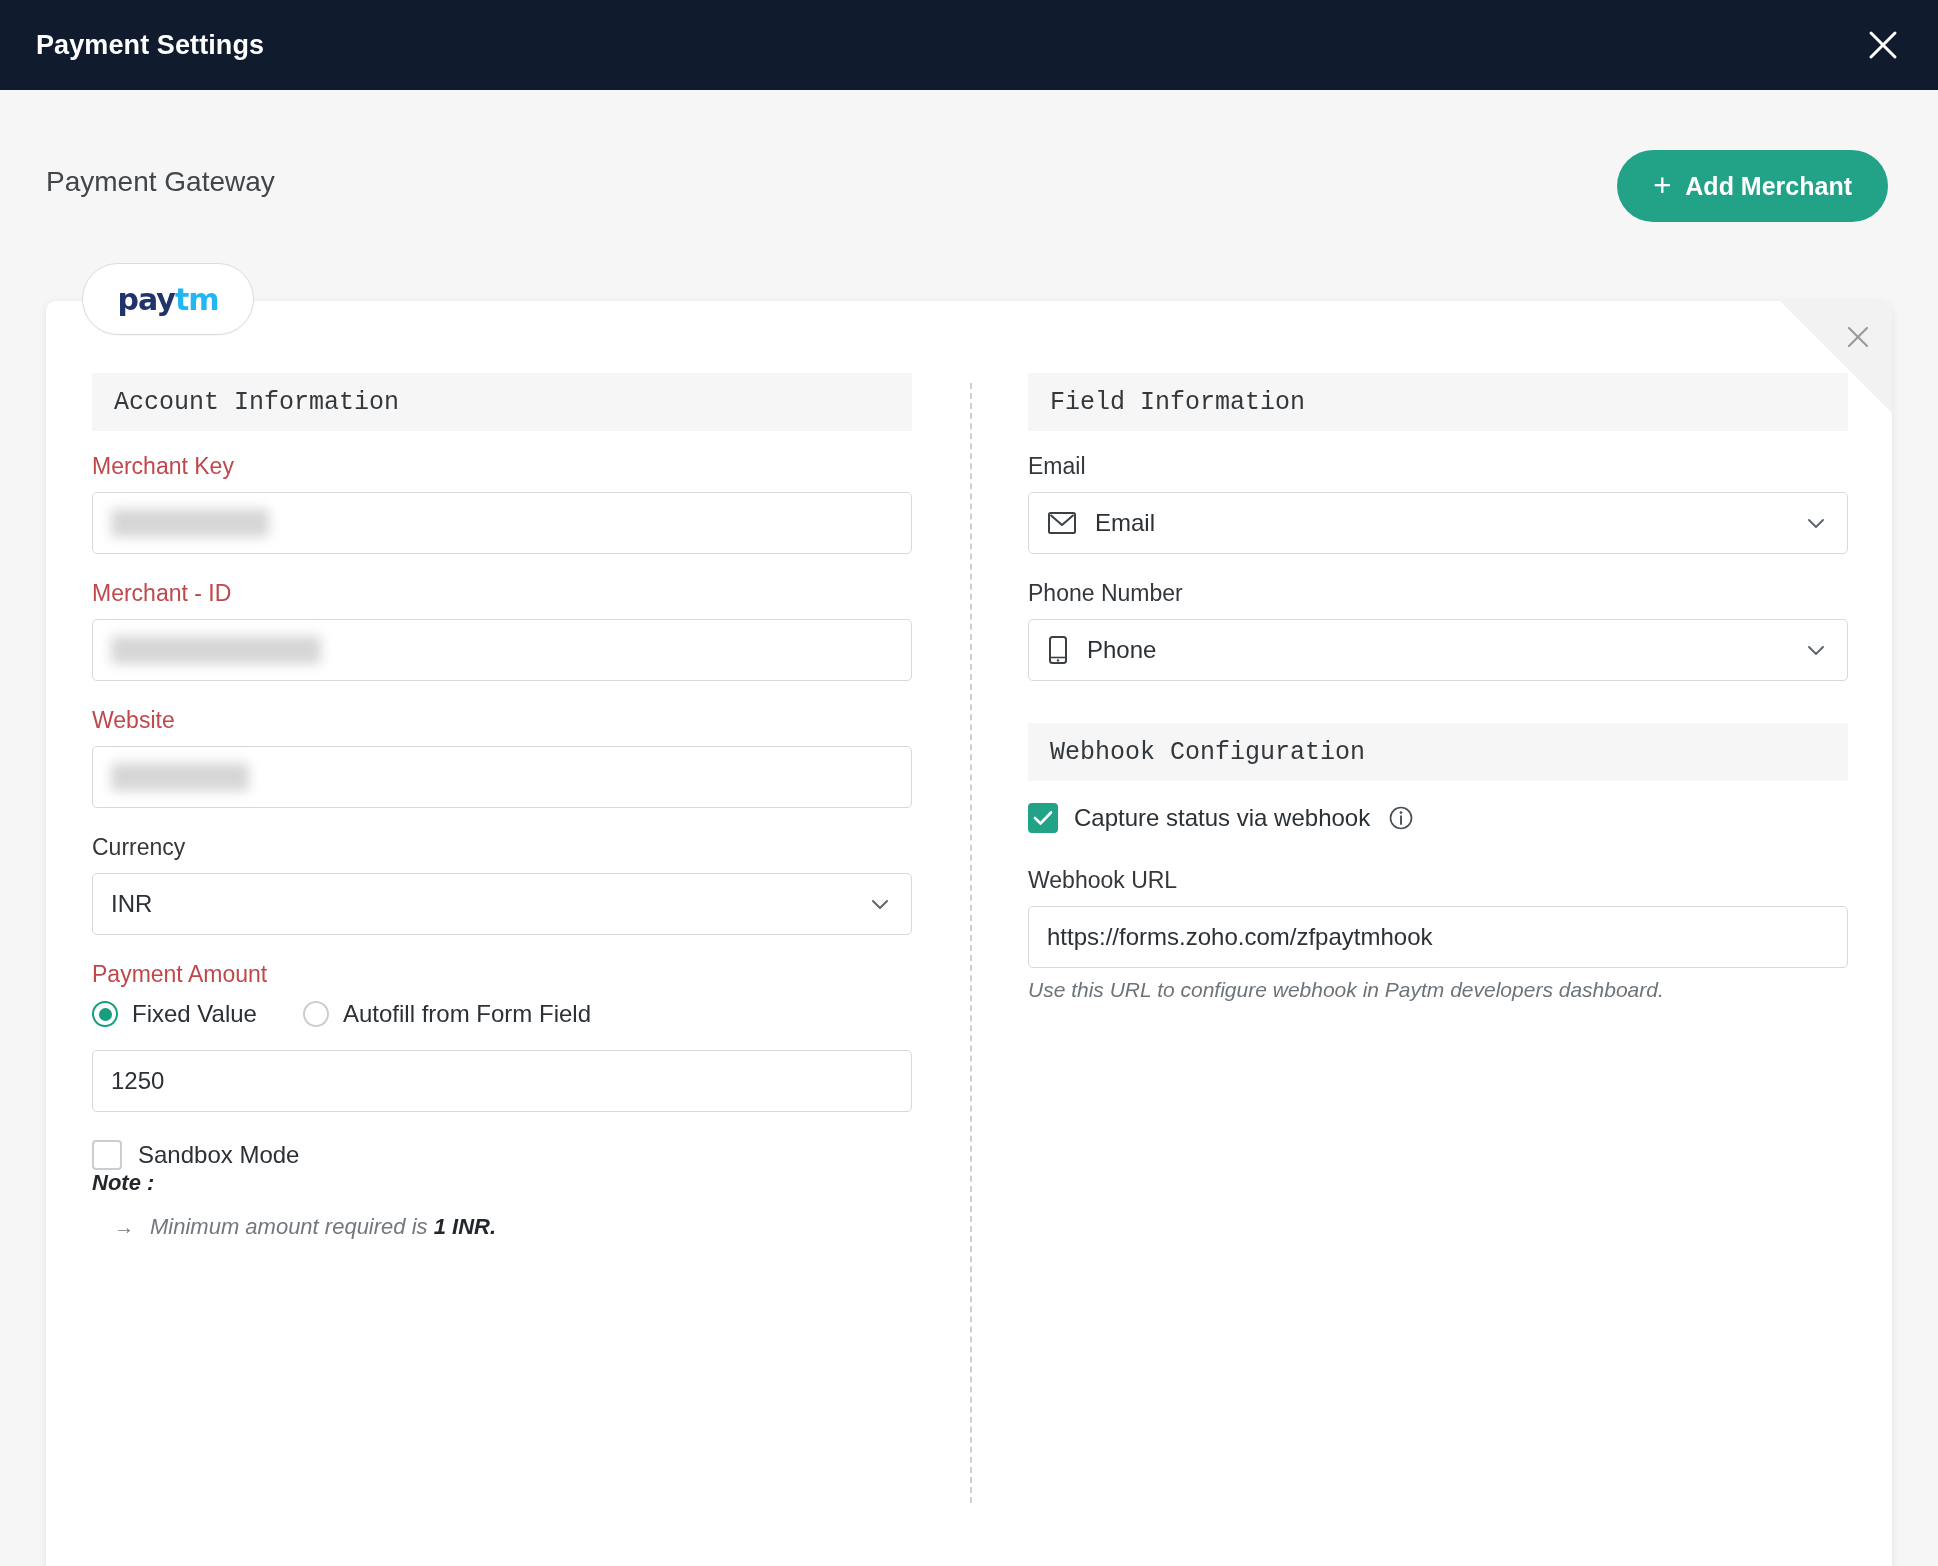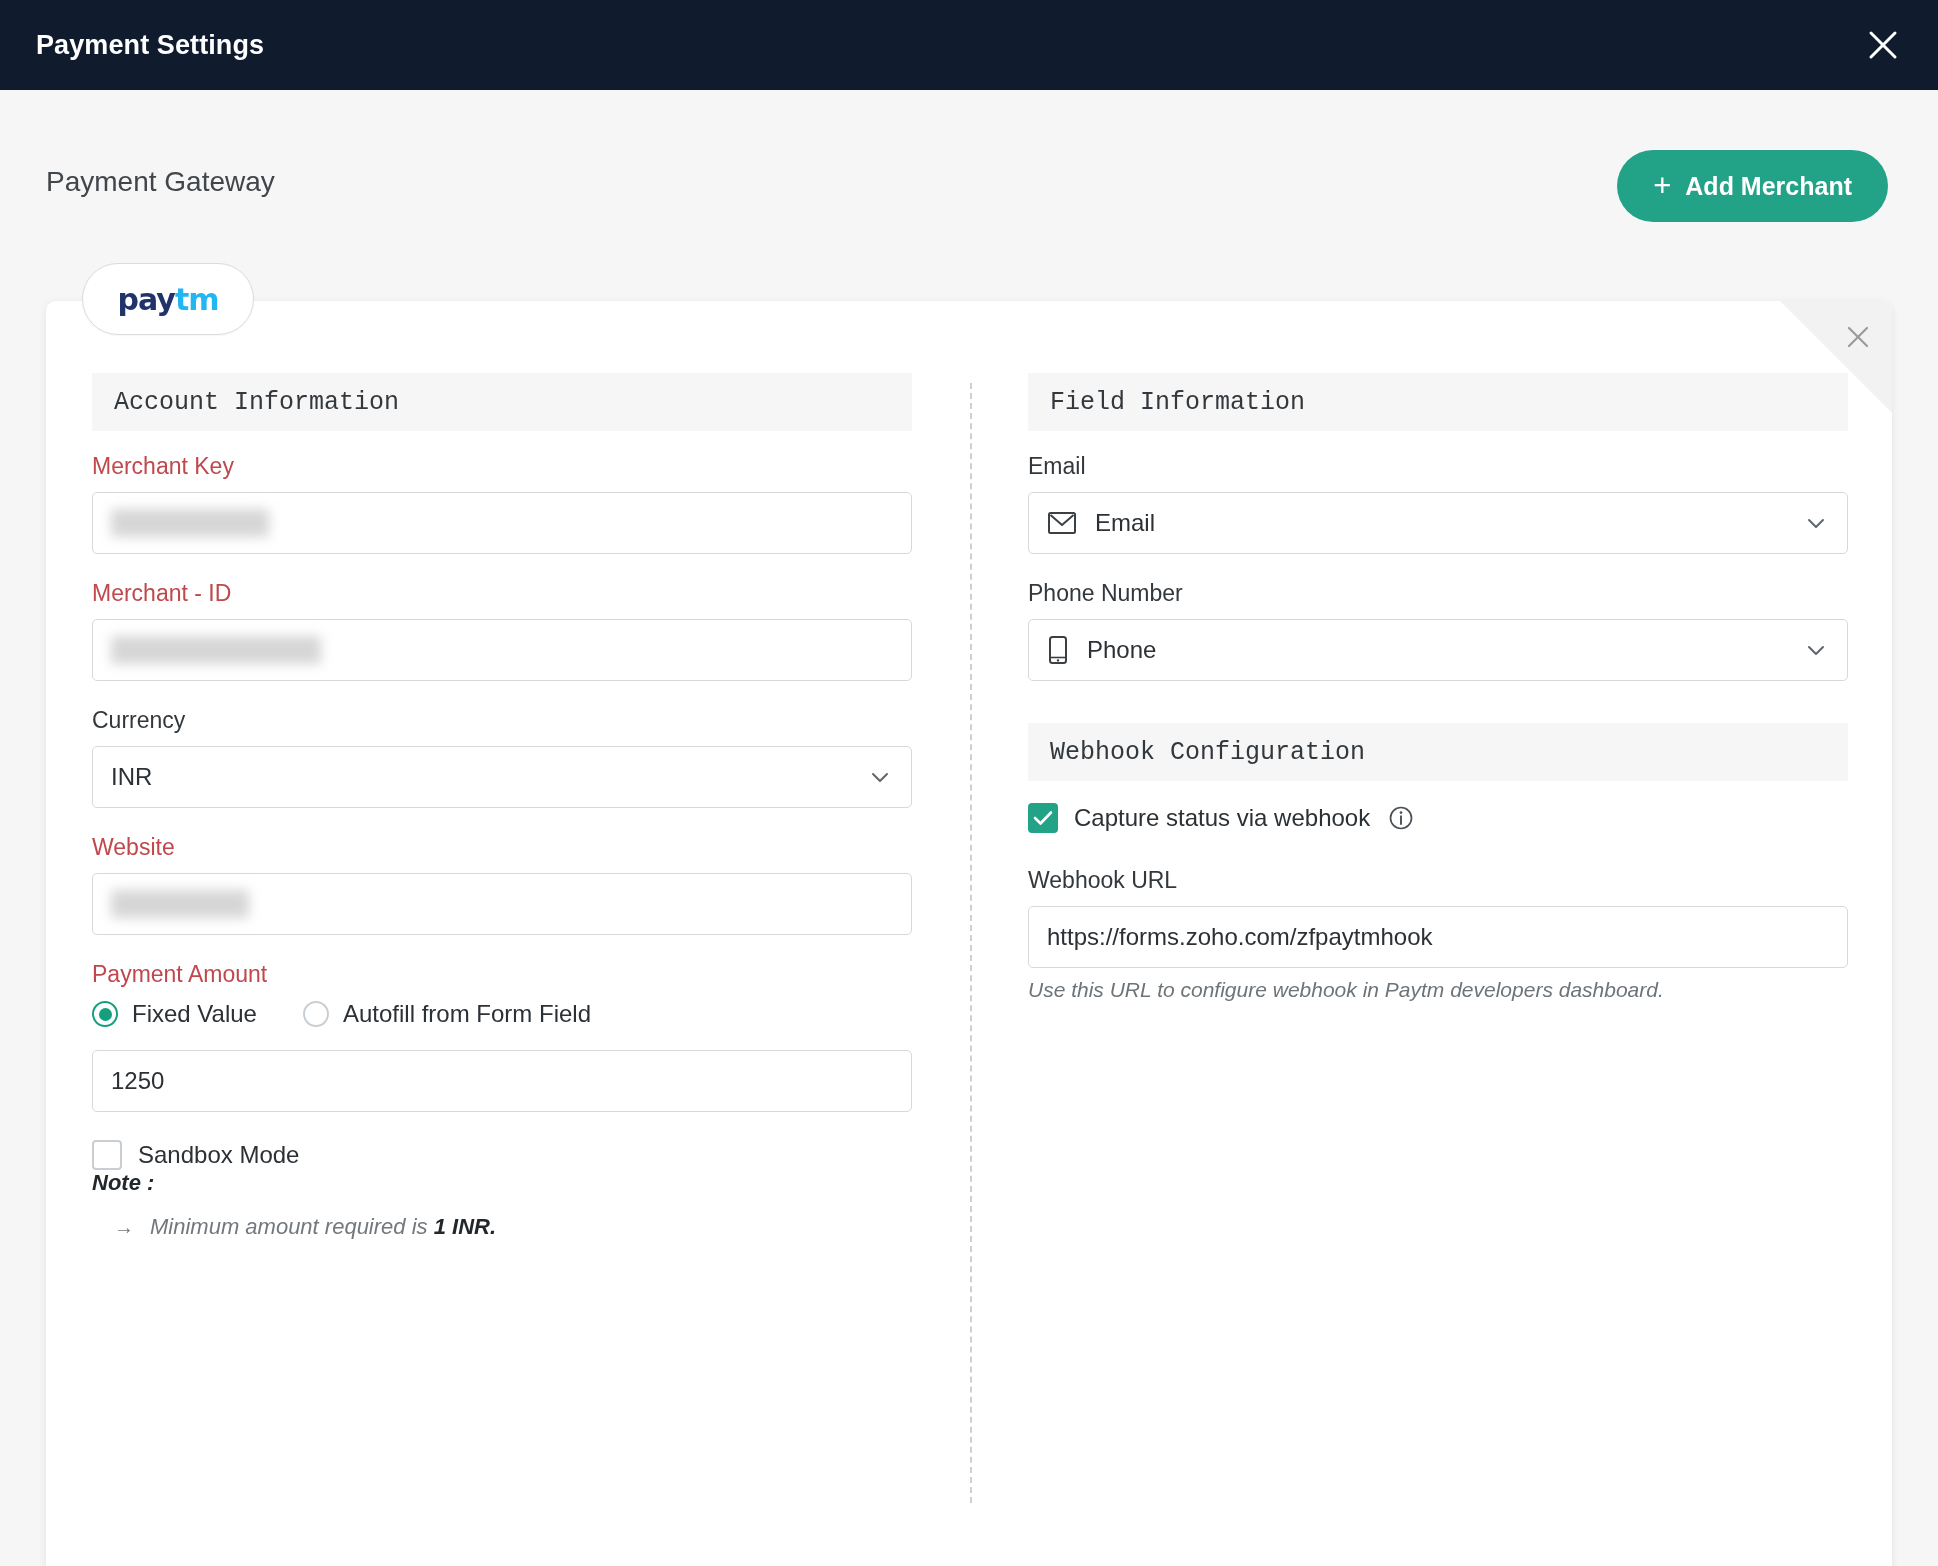--- a/index.html
+++ b/index.html
@@ -373,35 +373,35 @@
       </div>
 
       <div class="field">
         <label class="field-label req">Merchant - ID</label>
         <div class="input-redacted">
           <div class="blurbar" style="width:210px"></div>
         </div>
       </div>
 
       <div class="field">
+        <label class="field-label req">Website</label>
+        <div class="input-redacted">
+          <div class="blurbar" style="width:138px"></div>
+        </div>
+      </div>
+
+      <div class="field">
         <label class="field-label">Currency</label>
         <div class="select-box">
           <span class="select-value">INR</span>
           <span class="chev">
             <svg width="26" height="26" viewBox="0 0 26 26">
               <polyline points="6,10 13,17 20,10" fill="none" stroke="#5f666c" stroke-width="2" stroke-linecap="round" stroke-linejoin="round"></polyline>
             </svg>
           </span>
-        </div>
-      </div>
-
-      <div class="field">
-        <label class="field-label req">Website</label>
-        <div class="input-redacted">
-          <div class="blurbar" style="width:138px"></div>
         </div>
       </div>
 
       <div class="field">
         <label class="field-label req">Payment Amount</label>
 
         <div class="radio-row">
           <span class="radio on"></span>
           <span class="radio-label">Fixed Value</span>
           <span class="radio-gap"></span>

